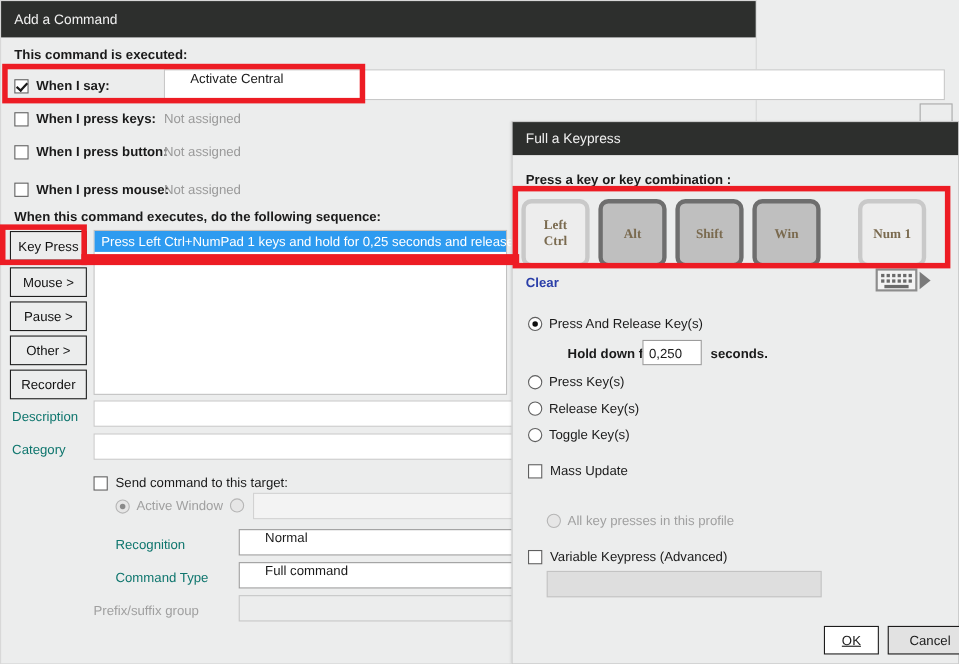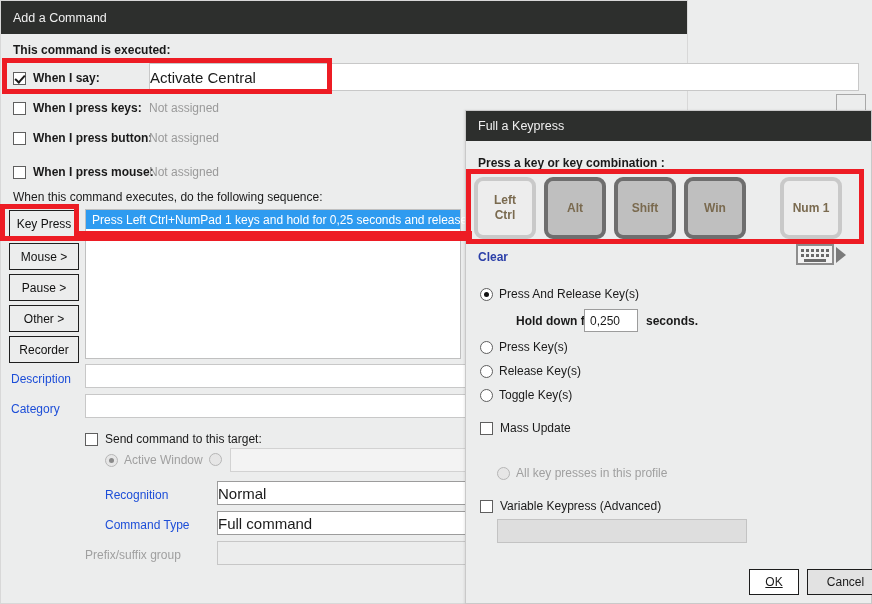--- a/index.html
+++ b/index.html
@@ -24,57 +24,57 @@
   .cbrow{position:absolute;display:flex;align-items:center;height:22px;}
   .cbox{width:13px;height:13px;border:1px solid #5f5f5f;background:#fff;box-sizing:border-box;position:relative;flex:none;}
   .cbox.checked::after{
     content:"";position:absolute;left:3px;top:0px;width:4px;height:8px;
     border:solid #1a1a1a;border-width:0 2px 2px 0;transform:rotate(42deg);
   }
   .cblabel{margin-left:7px;font-weight:bold;font-size:12px;white-space:nowrap;}
 
   .txtinput{
     position:absolute;background:#fff;border:1px solid #c8c8c8;box-sizing:border-box;
-    font-family:"Liberation Sans", sans-serif;font-size:15px;color:#1a1a1a;
-    display:flex;align-items:center;padding-left:0;
+    font-family:"Liberation Sans", sans-serif;font-size:12px;color:#1a1a1a;
+    display:flex;align-items:flex-start;padding-left:23px;
   }
   .notassigned{position:absolute;color:#9a9a9a;font-size:12px;}
 
   .grayfield{position:absolute;background:#eceded;border:1px solid #a8a8a8;box-sizing:border-box;}
 
-  .seqlabel{position:absolute;left:12px;top:189px;font-weight:normal;font-size:12px;}
+  .seqlabel{position:absolute;left:12px;top:189px;font-weight:bold;font-size:12px;}
 
   .sidebtn{
     position:absolute;left:8px;width:70px;height:27px;background:#eceded;border:1px solid #1f1f1f;
     box-sizing:border-box;display:flex;align-items:center;justify-content:center;
     font-size:12px;color:#111;
   }
 
   .seqlist{position:absolute;left:84px;top:208px;width:376px;height:150px;background:#fff;border:1px solid #c0c0c0;box-sizing:border-box;}
   .seqitem{height:19px;background:#2e9bf0;color:#fff;font-size:12px;display:flex;align-items:center;padding-left:6px;white-space:nowrap;}
 
-  .fieldlabel{position:absolute;font-size:12px;color:#1d4ed8;}
+  .fieldlabel{position:absolute;font-size:12px;color:#0f766e;}
   .fieldlabel.dim{color:#a0a0a0;}
 
   
   .radio{width:13px;height:13px;border-radius:50%;border:1px solid #5f5f5f;background:#fff;box-sizing:border-box;position:relative;flex:none;display:inline-block;vertical-align:middle;}
   .radio.on::after{content:"";position:absolute;left:3px;top:3px;width:5px;height:5px;border-radius:50%;background:#111;}
   .radio.dis{border-color:#b6b6b6;background:#e6e6e6;}
   .radio.dis.on::after{background:#8a8a8a;}
 
   .inline-row{position:absolute;display:flex;align-items:center;}
   .inline-row .t{margin-left:6px;font-size:12px;}
   .t.dim{color:#a0a0a0;}
 
   
   .win-key{position:absolute;left:465px;top:110px;width:407px;height:494px;background:#eceded;border:1px solid #c9c9c9;box-sizing:border-box;box-shadow:-1px 0 2px rgba(0,0,0,.08);}
   .win-key .titlebar{height:30px;}
   .keyhdr{position:absolute;left:12px;top:45px;font-weight:bold;font-size:12px;}
 
-  .keys{position:absolute;left:8px;top:66px;width:388px;height:70px;display:flex;gap:8px;}
+  .keys{position:absolute;left:8px;top:66px;width:388px;height:70px;display:flex;align-items:center;gap:8px;font-family:Liberation Serif, serif;}
   .key{
     width:62px;height:62px;border-radius:9px;box-sizing:border-box;
     display:flex;align-items:center;justify-content:center;text-align:center;
     font-size:12px;font-weight:bold;line-height:15px;color:#7a6a4f;
   }
   .key.sel{background:#ededed;border:4px solid #c9c9c9;}
   .key.mod{background:#bfbfbf;border:4px solid #6e6e6e;}
   .key.spacer{background:transparent;border:none;width:18px;}
   .kbbox{width:38px;height:21px;border:2px solid #8d8d8d;background:#f3f3f3;box-sizing:border-box;padding:3px 3px;}
   .kbrow{display:flex;gap:2px;margin-bottom:2px;}

